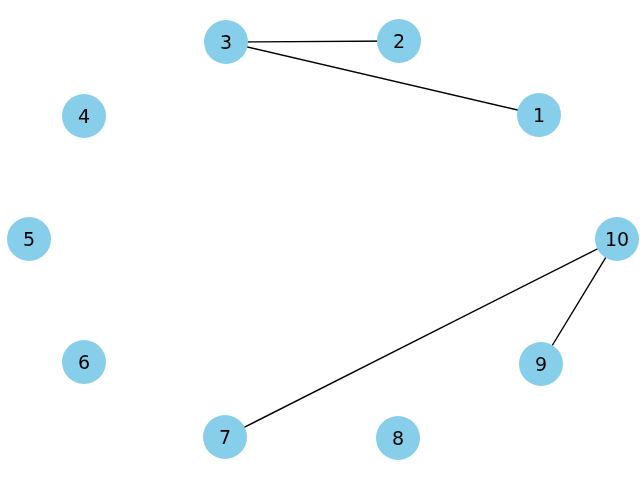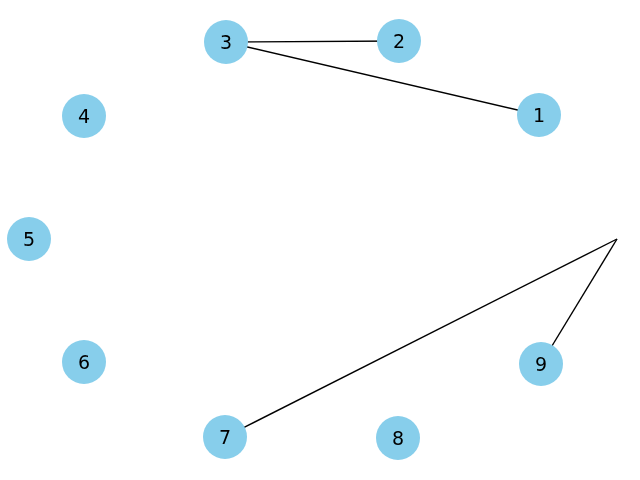--- a/index.html
+++ b/index.html
@@ -85,15 +85,18 @@
       </div>
       <div class="graph-node" style="left: 203px; top: 415px; width: 44px; height: 44px; background: rgb(135, 206, 235);">
         <span class="node-label" style="color: rgb(0, 0, 0); font-size: 19px;">7</span>
       </div>
       <div class="graph-node" style="left: 376px; top: 416px; width: 44px; height: 44px; background: rgb(135, 206, 235);">
         <span class="node-label" style="color: rgb(0, 0, 0); font-size: 19px;">8</span>
       </div>
       <div class="graph-node" style="left: 519px; top: 342px; width: 44px; height: 44px; background: rgb(135, 206, 235);">
         <span class="node-label" style="color: rgb(0, 0, 0); font-size: 19px;">9</span>
       </div>
+      <div class="graph-node" style="left: 595px; top: 217px; width: 44px; height: 44px; background: rgb(135, 206, 235);">
+        <span class="node-label" style="color: rgb(0, 0, 0); font-size: 19px;">10</span>
+      </div>
     </div>
 
 </div>
 
 </body></html>

